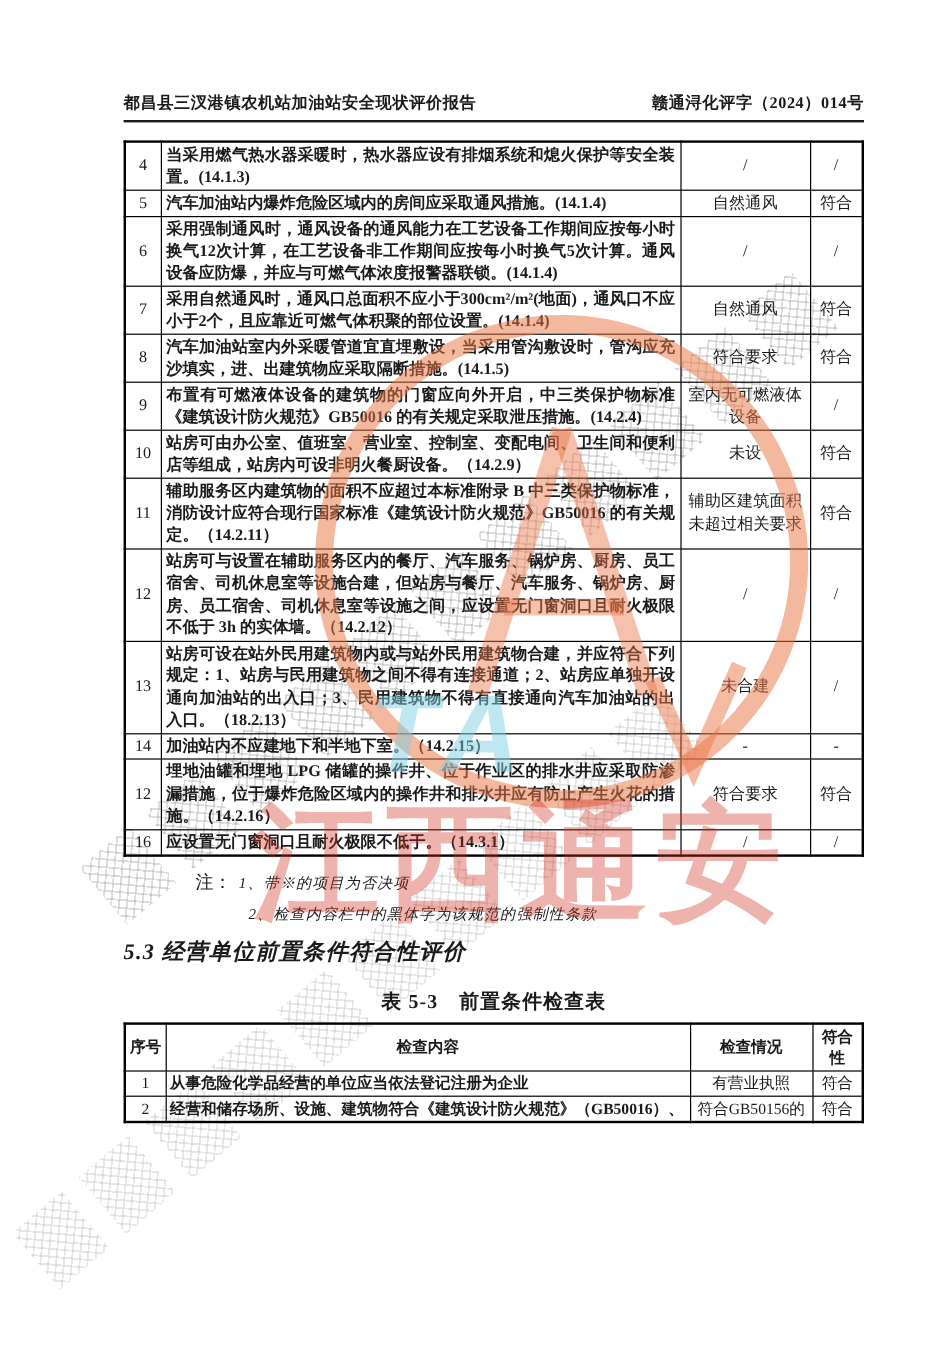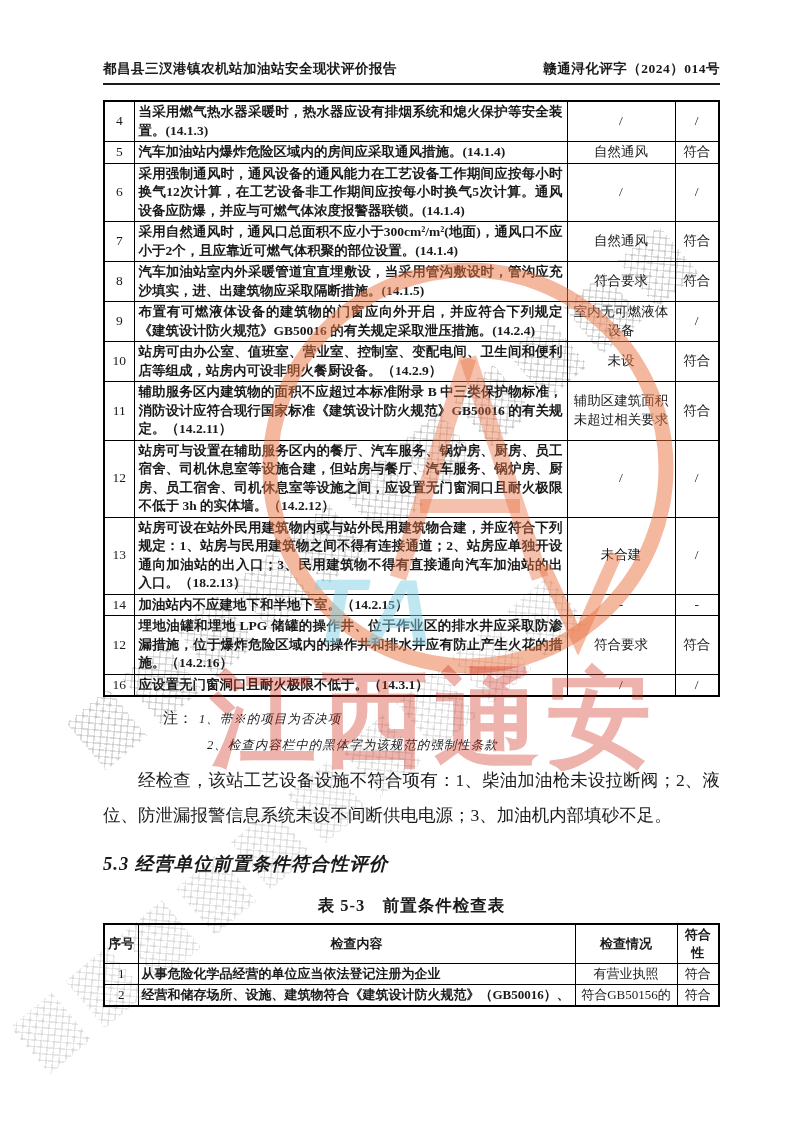--- a/index.html
+++ b/index.html
@@ -5,21 +5,21 @@
   html,body{margin:0;padding:0;background:#ffffff;}
   body{
     width:793px;height:1122px;position:relative;overflow:hidden;
     font-family:"Liberation Serif","DejaVu Serif",serif;
     color:#1a1a1a;
   }
   .page{position:relative;z-index:1;padding:60px 73px 0 103px;}
 
   
   .doc-header{display:flex;justify-content:space-between;align-items:flex-end;
-    font-size:13.5px;font-weight:bold;padding-bottom:5px;border-bottom:2px solid #1b1b1b;}
+    font-size:13.5px;font-weight:bold;padding-bottom:5px;border-bottom:2px solid #1b1b1b;margin-top:17px;}
   .doc-header .hl{letter-spacing:.5px;}
 
   
   table{border-collapse:collapse;width:100%;table-layout:fixed;}
   .tbl{margin-top:15px;font-size:13.5px;line-height:18.5px;}
   .tbl td,.tbl th{border:1px solid #000;padding:1px 4px;vertical-align:middle;}
   .tbl .c-no{width:30px;text-align:center;padding:1px 1px;}
   .tbl .c-status{width:108px;text-align:center;}
   .tbl .c-conform{width:44px;text-align:center;}
   .tbl .c-content{text-align:justify;font-weight:bold;}
@@ -127,21 +127,21 @@
         <td class="c-conform">符合</td>
       </tr>
       <tr>
         <td class="c-no">8</td>
         <td class="c-content">汽车加油站室内外采暖管道宜直埋敷设，当采用管沟敷设时，管沟应充沙填实，进、出建筑物应采取隔断措施。(14.1.5)</td>
         <td class="c-status">符合要求</td>
         <td class="c-conform">符合</td>
       </tr>
       <tr>
         <td class="c-no">9</td>
-        <td class="c-content">布置有可燃液体设备的建筑物的门窗应向外开启，并应符合下列规定《建筑设计防火规范》GB50016 的有关规定采取泄压措施。(14.2.4)</td>
+        <td class="c-content">布置有可燃液体设备的建筑物的门窗应向外开启，中三类保护物标准《建筑设计防火规范》GB50016 的有关规定采取泄压措施。(14.2.4)</td>
         <td class="c-status">室内无可燃液体设备</td>
         <td class="c-conform">/</td>
       </tr>
       <tr>
         <td class="c-no">10</td>
         <td class="c-content">站房可由办公室、值班室、营业室、控制室、变配电间、卫生间和便利店等组成，站房内可设非明火餐厨设备。（14.2.9）</td>
         <td class="c-status">未设</td>
         <td class="c-conform">符合</td>
       </tr>
       <tr>
@@ -186,21 +186,20 @@
   <div class="notes">
     <div class="note-line">
       <span class="note-label">注：</span>
       <span class="note-item">1、带※的项目为否决项</span>
     </div>
     <div class="note-line second">
       <span class="note-item">2、检查内容栏中的黑体字为该规范的强制性条款</span>
     </div>
   </div>
 
-  <p class="para">经检查，该站工艺设备设施不符合项有：1、柴油加油枪未设拉断阀；2、液位、防泄漏报警信息系统未设不间断供电电源；3、加油机内部填砂不足。</p>
 
   <div class="section-heading">5.3 经营单位前置条件符合性评价</div>
 
 
   <div class="table-title">表 5-3　前置条件检查表</div>
 
   <table class="tbl tbl2">
     <colgroup>
         <col style="width:34px">
         <col>

